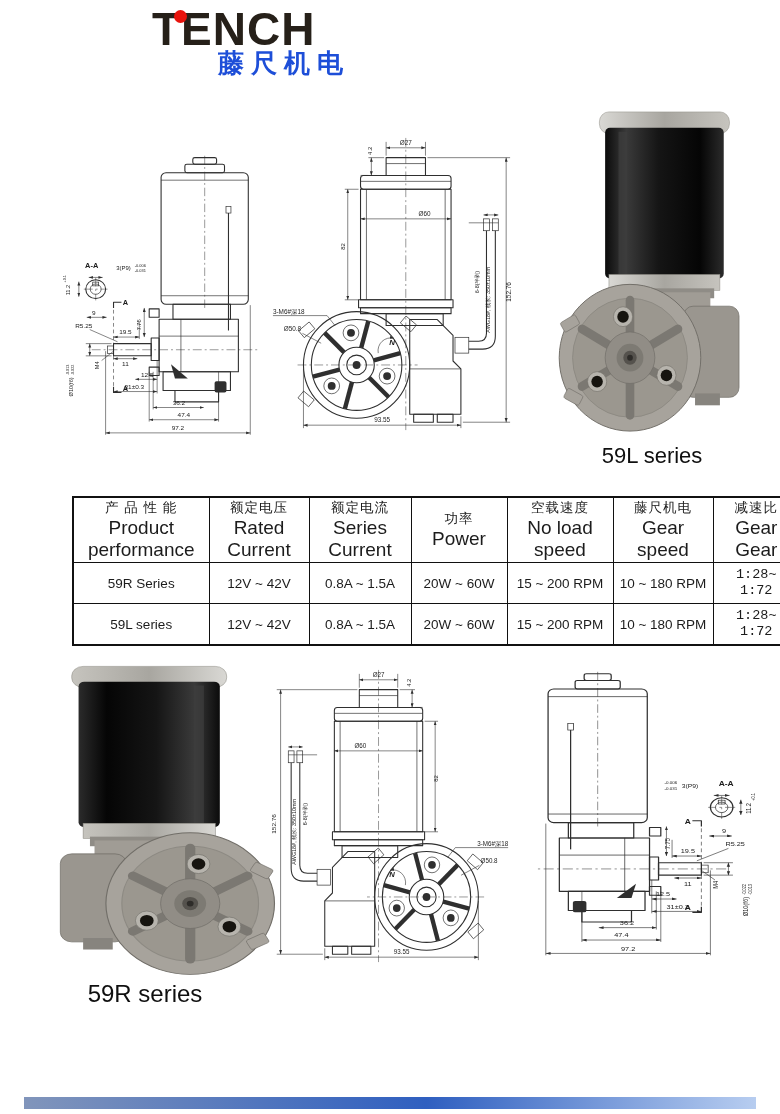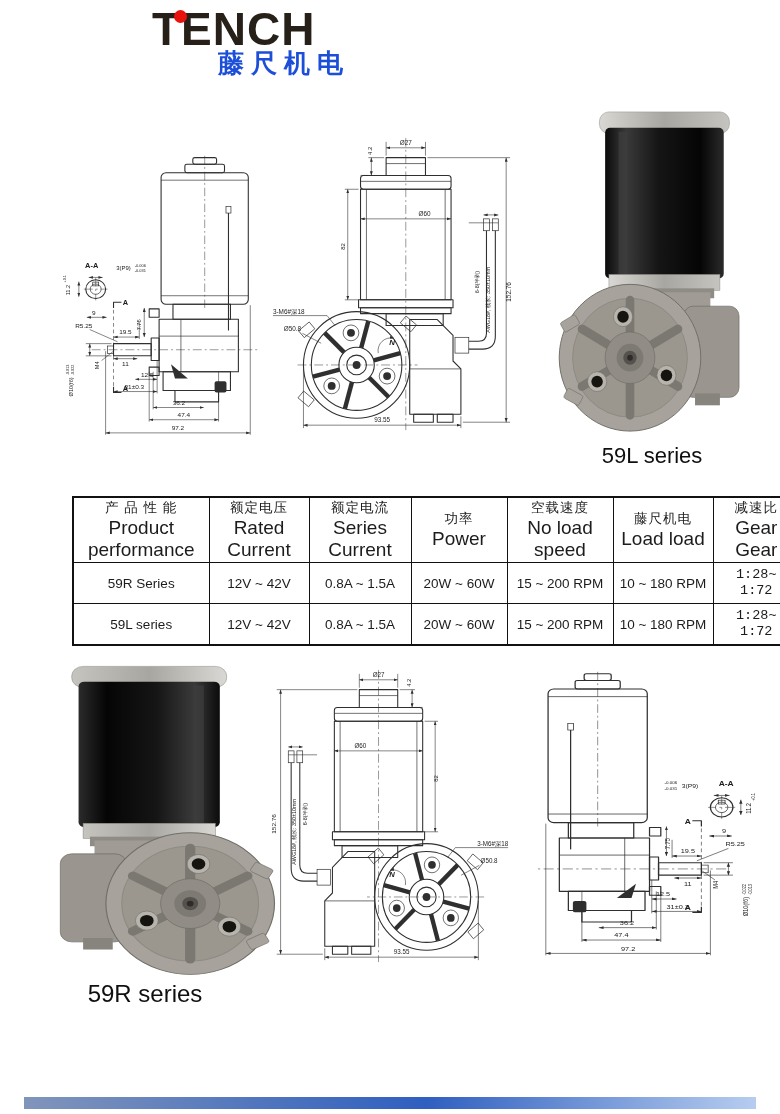--- a/index.html
+++ b/index.html
@@ -305,21 +305,21 @@
       <th>
         <span class="hcn">功率</span>
         <span class="hen">Power</span>
       </th>
       <th>
         <span class="hcn">空载速度</span>
         <span class="hen">No load speed</span>
       </th>
       <th>
         <span class="hcn">藤尺机电</span>
-        <span class="hen">Load load</span>
+        <span class="hen">Gear speed</span>
       </th>
       <th>
         <span class="hcn">减速比</span>
         <span class="hen">Gear Gear</span>
       </th>
     </tr>
     <tr>
       <td>59R Series</td>
       <td>12V ~ 42V</td>
       <td>0.8A ~ 1.5A</td>

